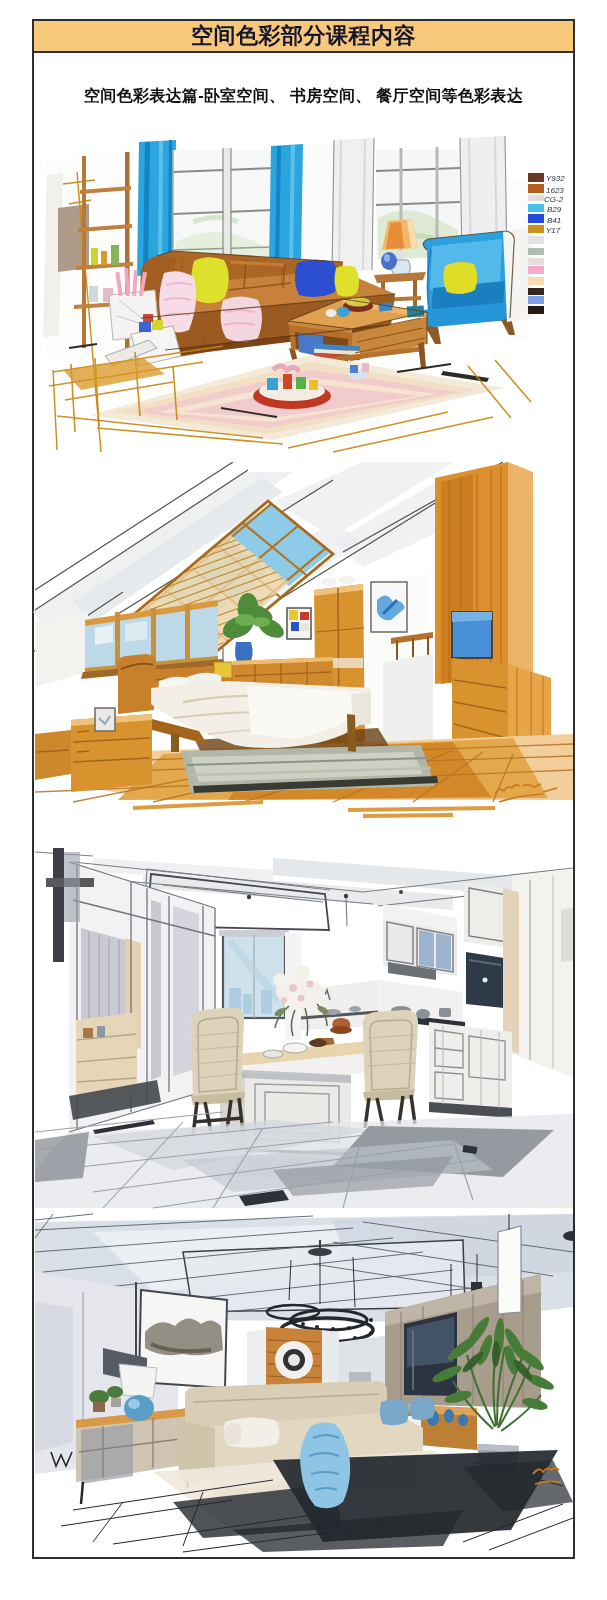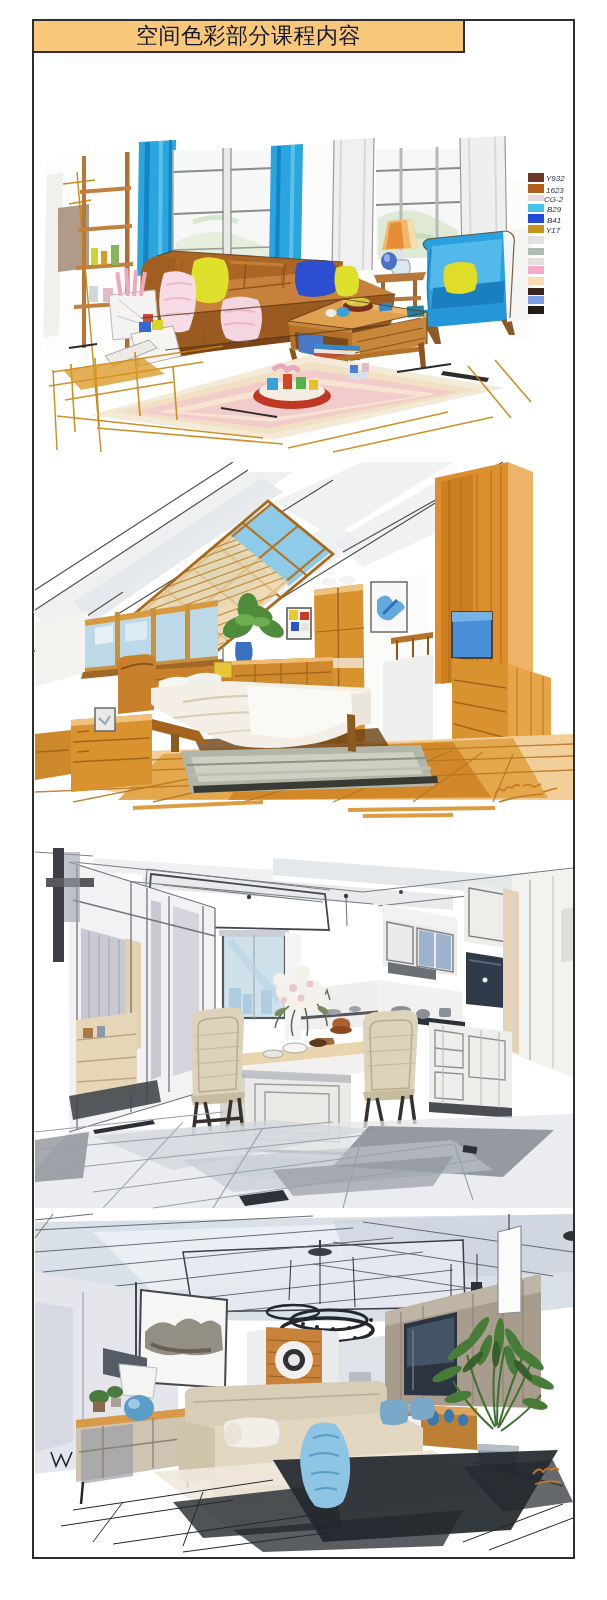--- a/index.html
+++ b/index.html
@@ -1,30 +1,31 @@
 <!DOCTYPE html>
 <html><head>
 <meta charset="utf-8">
 <style>
 html,body{margin:0;padding:0;background:#ffffff;}
 body{font-family:"Liberation Sans",sans-serif;}
 .page{position:relative;width:607px;height:1600px;background:#ffffff;overflow:hidden;}
 .frame{position:absolute;left:32px;top:19px;width:543px;height:1540px;border:2px solid #2e2e2e;box-sizing:border-box;background:#ffffff;}
-.header{position:absolute;left:32px;top:19px;width:433px;height:34px;background:#f8c87a;border:2px solid #2e2e2e;box-sizing:border-box;display:flex;align-items:center;justify-content:center;font-size:22px;font-weight:normal;color:#15152e;letter-spacing:0.5px;}
+.header{position:absolute;left:32px;top:19px;width:543px;height:34px;background:#f8c87a;border:2px solid #2e2e2e;box-sizing:border-box;display:flex;align-items:center;justify-content:center;font-size:22px;font-weight:bold;color:#15152e;letter-spacing:0.5px;}
 .subtitle{position:absolute;left:32px;top:86px;width:543px;text-align:center;font-size:16px;font-weight:bold;color:#111111;letter-spacing:0.3px;}
 .sk{position:absolute;}
 </style>
 </head>
 <body>
 <div class="page">
 
 <div class="frame"></div>
 
 <div class="header">空间色彩部分课程内容</div>
 
+<div class="subtitle">空间色彩表达篇-卧室空间、 书房空间、 餐厅空间等色彩表达</div>
 
 <svg class="sk" style="left:33px;top:120px" width="540" height="340" viewBox="0 0 540 340">
 
 <g>
         <polygon points="12,40 140,28 140,230 12,235" fill="#fdfdfc"></polygon>
 <polygon points="14,55 30,52 26,215 10,218" fill="#f2f0ec"></polygon>
       </g>
 
 <polygon points="25,88 56,84 56,148 25,152" fill="#a08a74" opacity="0.85"></polygon>
 

